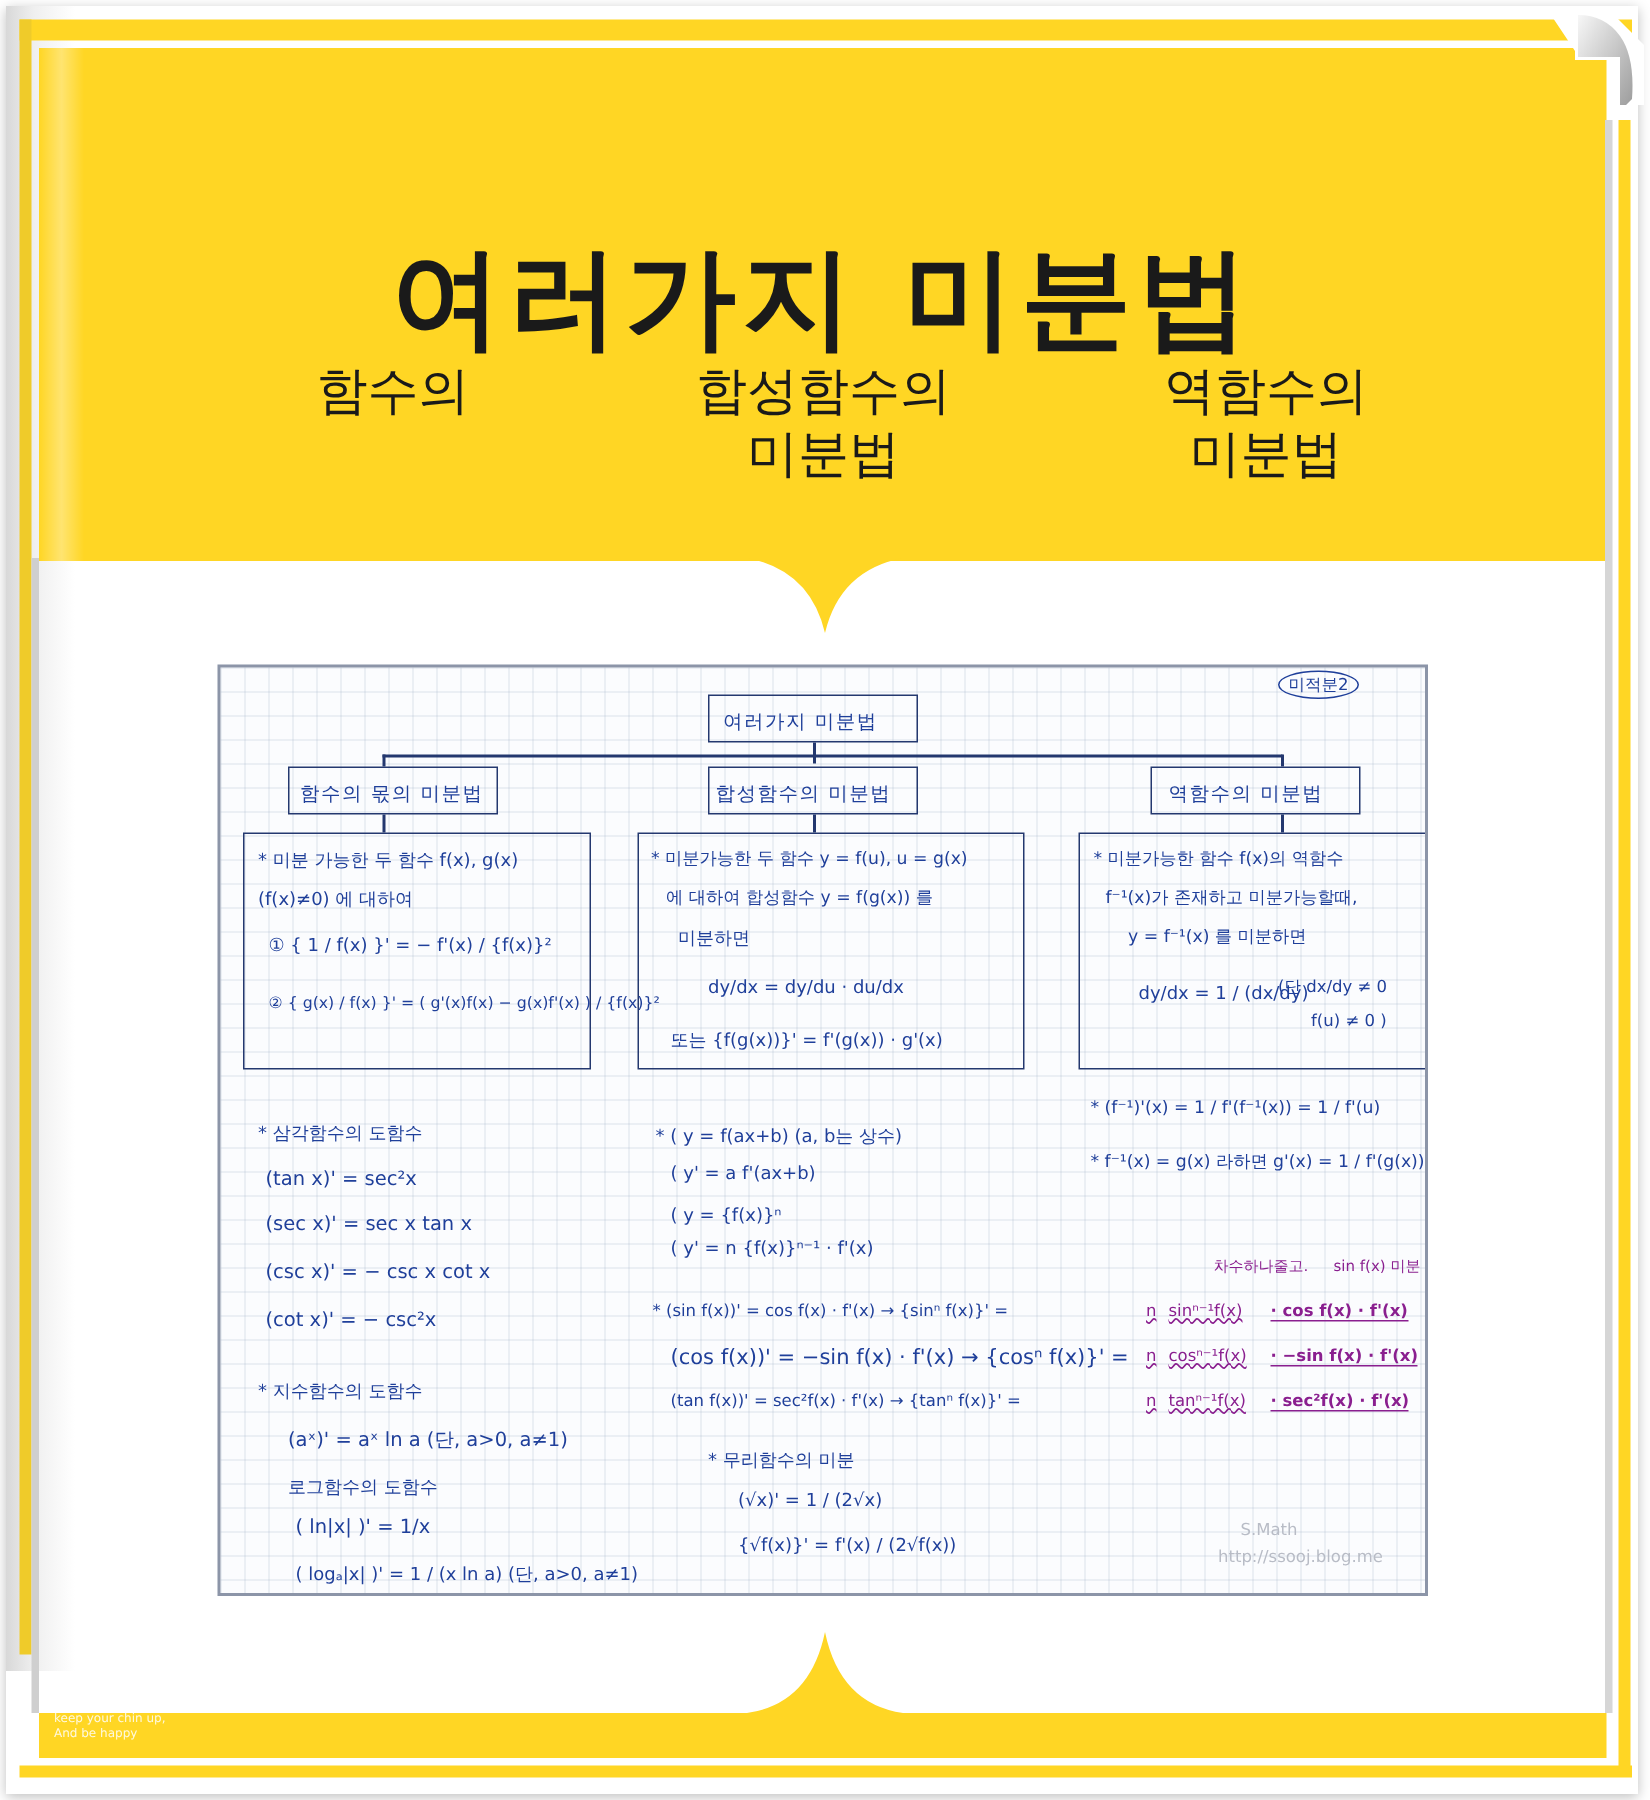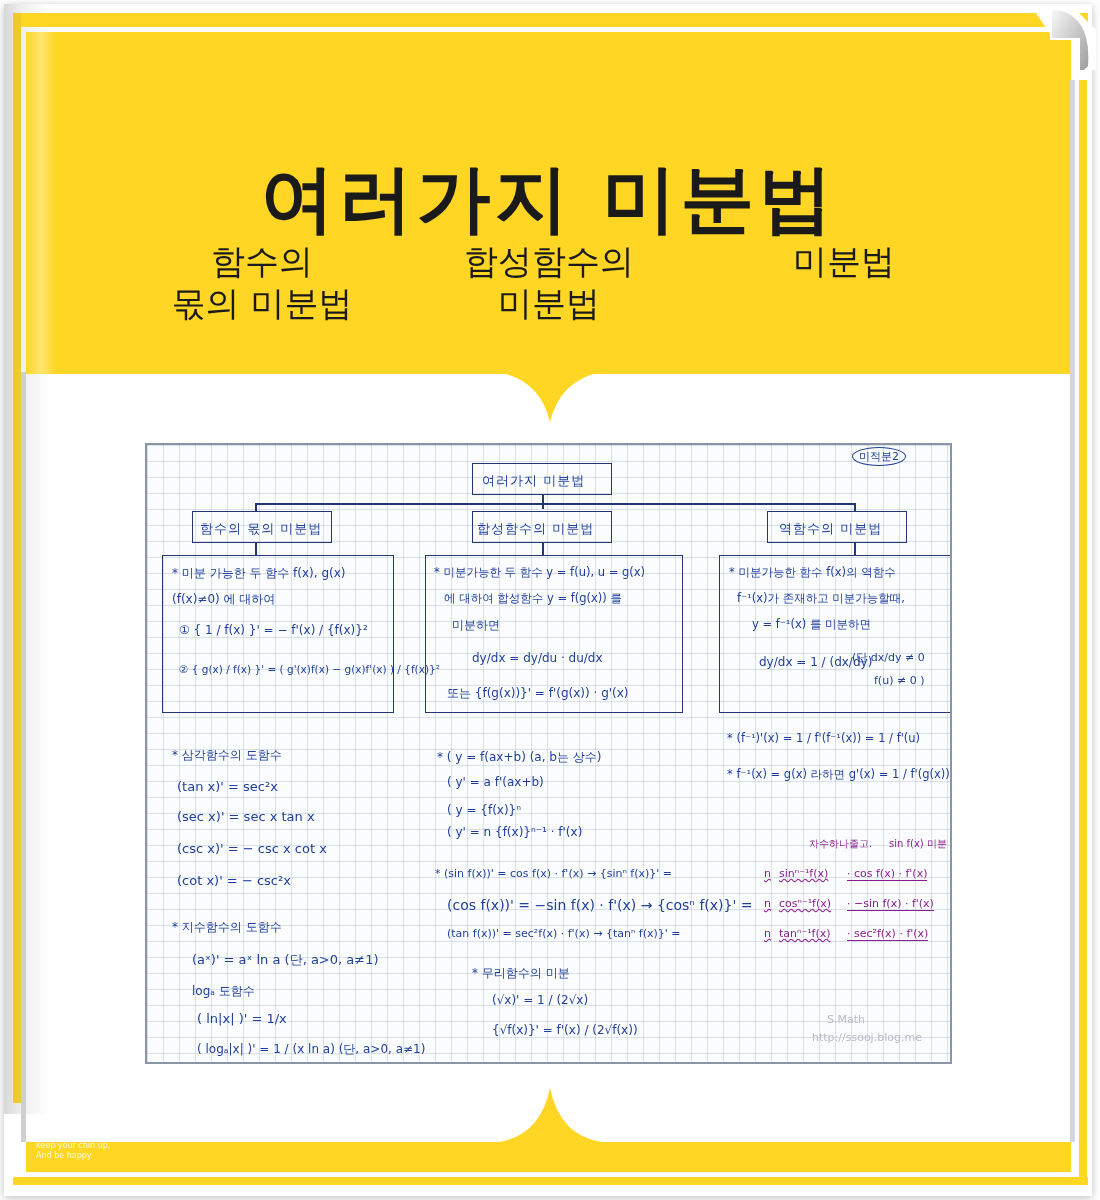--- a/index.html
+++ b/index.html
@@ -97,21 +97,21 @@
     border: 2px solid #8c95a8;
     font-family: "DejaVu Sans", sans-serif;
     color: #1f3f9a;
     overflow: hidden;
   }
   .nb { position: absolute; white-space: nowrap; font-size: 12px; color: #1f3f9a; }
   .box { position: absolute; border: 1.5px solid #24386f; }
   .line { position: absolute; background: #24386f; }
   .hdr { font-size: 13px; letter-spacing: 1px; }
   .purple { color: #8a1f8f; }
-  .u-purple { border-bottom: 1.5px solid #8a1f8f; }
+  .u-purple { border-bottom: 1.5px solid #8a1f8f; font-weight: bold; }
   .wavy { text-decoration: underline wavy #8a1f8f; }
   .wm { color: #b8bcc6; font-size: 11px; }
   .annot {
     position: absolute; border: 1.5px solid #1f3f9a; border-radius: 50%;
     padding: 1px 6px; font-size: 11px;
   }
 </style>
 </head>
 <body>
 
@@ -124,27 +124,27 @@
 <div class="frame-bottom-outer"></div>
 
 <div class="header-block">
   <div class="shine"></div>
   <div class="main-title">여러가지 미분법</div>
 </div>
 
 <div class="categories">
   <div class="cat cat1">
     <div>함수의</div>
-    <div>몫의 미분법</div>
   </div>
   <div class="cat cat2">
     <div>합성함수의</div>
     <div>미분법</div>
   </div>
   <div class="cat cat3">
+    <div>역함수의</div>
     <div>미분법</div>
   </div>
 </div>
 
 <svg class="notch-down" viewBox="0 0 104 50">
   <path d="M0 0 H104 Q62 8 52 50 Q42 8 0 0 Z" fill="#FFD624"></path>
 </svg>
 
 <div class="left-gray"></div>
 <div class="right-gray"></div>
@@ -215,21 +215,21 @@
   <div class="nb" style="left:580px; top:322px; font-size:11.5px;">* f⁻¹(x) = g(x) 라하면  g'(x) = 1 / f'(g(x))</div>
 
   <div class="nb" style="left:25px; top:302px;">* 삼각함수의 도함수</div>
   <div class="nb" style="left:30px; top:334px; font-size:13px;">(tan x)' = sec²x</div>
   <div class="nb" style="left:30px; top:364px; font-size:13px;">(sec x)' = sec x tan x</div>
   <div class="nb" style="left:30px; top:396px; font-size:13px;">(csc x)' = − csc x cot x</div>
   <div class="nb" style="left:30px; top:428px; font-size:13px;">(cot x)' = − csc²x</div>
 
   <div class="nb" style="left:25px; top:474px;">* 지수함수의 도함수</div>
   <div class="nb" style="left:45px; top:506px; font-size:13px;">(aˣ)' = aˣ ln a  (단, a&gt;0, a≠1)</div>
-  <div class="nb" style="left:45px; top:538px;">logₐ 도함수</div>
+  <div class="nb" style="left:45px; top:538px;">로그함수의 도함수</div>
   <div class="nb" style="left:50px; top:566px; font-size:13px;">( ln|x| )' = 1/x</div>
   <div class="nb" style="left:50px; top:596px; font-size:12px;">( logₐ|x| )' = 1 / (x ln a)   (단, a&gt;0, a≠1)</div>
 
   <div class="nb" style="left:290px; top:304px;">* ( y = f(ax+b)   (a, b는 상수)</div>
   <div class="nb" style="left:300px; top:330px;">( y' = a f'(ax+b)</div>
   <div class="nb" style="left:300px; top:358px;">( y = {f(x)}ⁿ</div>
   <div class="nb" style="left:300px; top:380px;">( y' = n {f(x)}ⁿ⁻¹ · f'(x)</div>
 
   <div class="nb purple" style="left:662px; top:392px; font-size:10px;">차수하나줄고.</div>
   <div class="nb purple" style="left:742px; top:392px; font-size:10px;">sin f(x) 미분</div>

